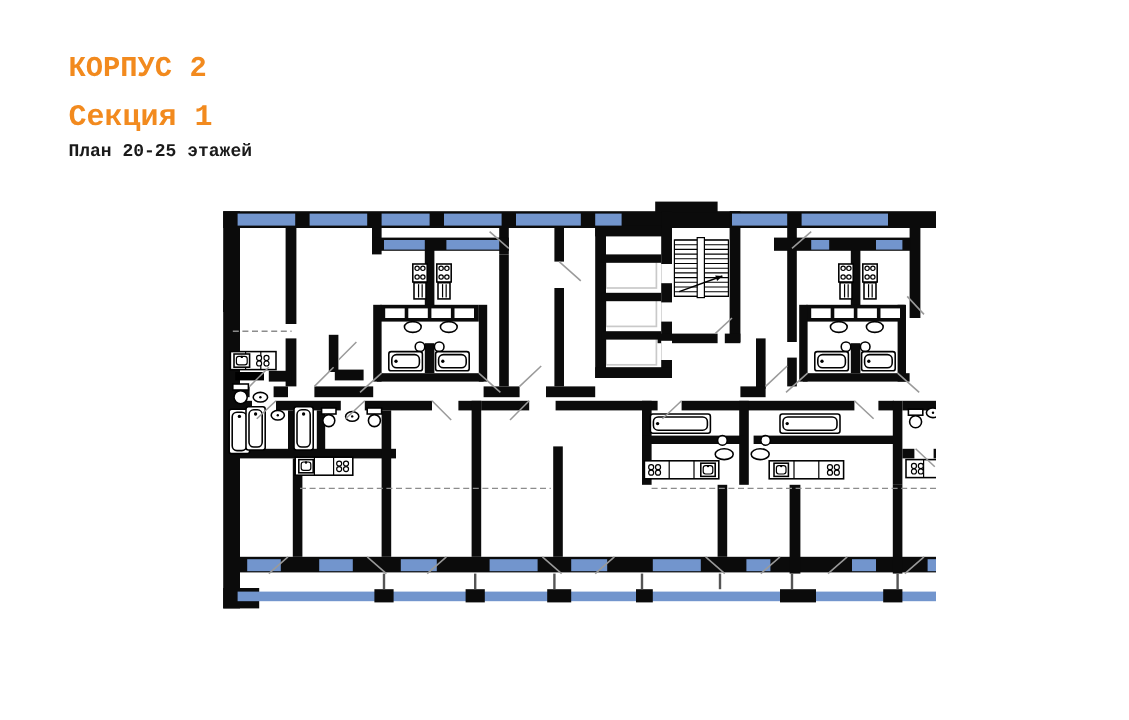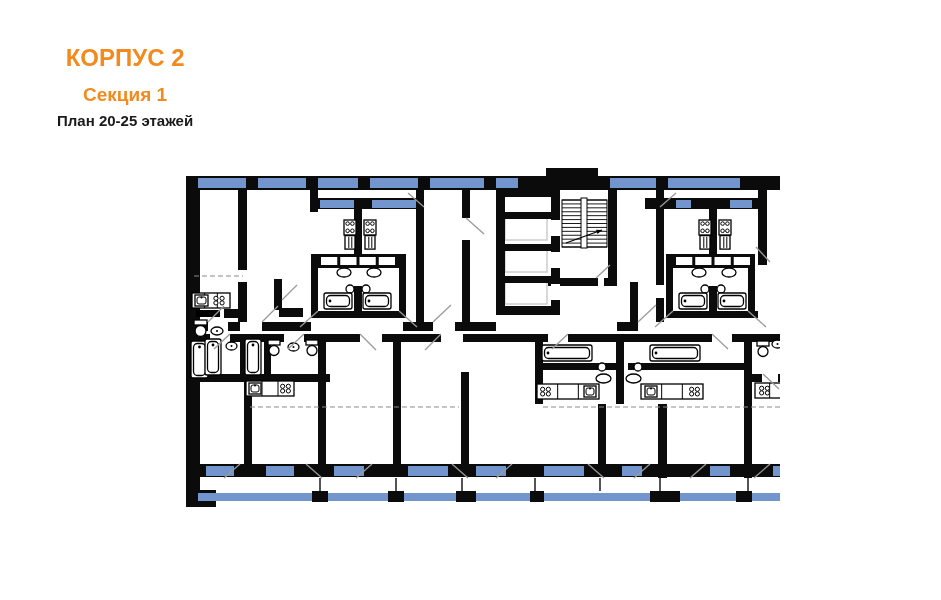--- a/index.html
+++ b/index.html
@@ -1,20 +1,20 @@
 <!DOCTYPE html>
 <html><head>
 <meta charset="utf-8">
 <style>
   html,body{margin:0;padding:0;background:#fff;}
   .page{position:relative;width:780px;height:600px;background:#fff;overflow:hidden;
-        font-family:Liberation Sans, sans-serif;text-align:center;}
+        font-family:Liberation Mono, monospace;}
   .titles{position:absolute;left:57px;top:44px;}
   .t1{font-size:24px;font-weight:bold;letter-spacing:0px;margin:0 0 12px 0;}
-  .t2{font-size:19px;font-weight:bold;margin:0 0 6px 0;}
+  .t2{font-size:25px;font-weight:bold;margin:0 0 6px 0;}
   .t3{font-size:15px;font-weight:bold;color:#1a1a1a;margin:0;}
   .planwrap{position:absolute;left:0;top:0;width:941px;height:600px;}
   svg{display:block;}
 </style>
 </head>
 <body>
 
 <div class="page">
   <div class="titles">
     <p class="t1" style="color: rgb(242, 138, 30);">КОРПУС 2</p>

